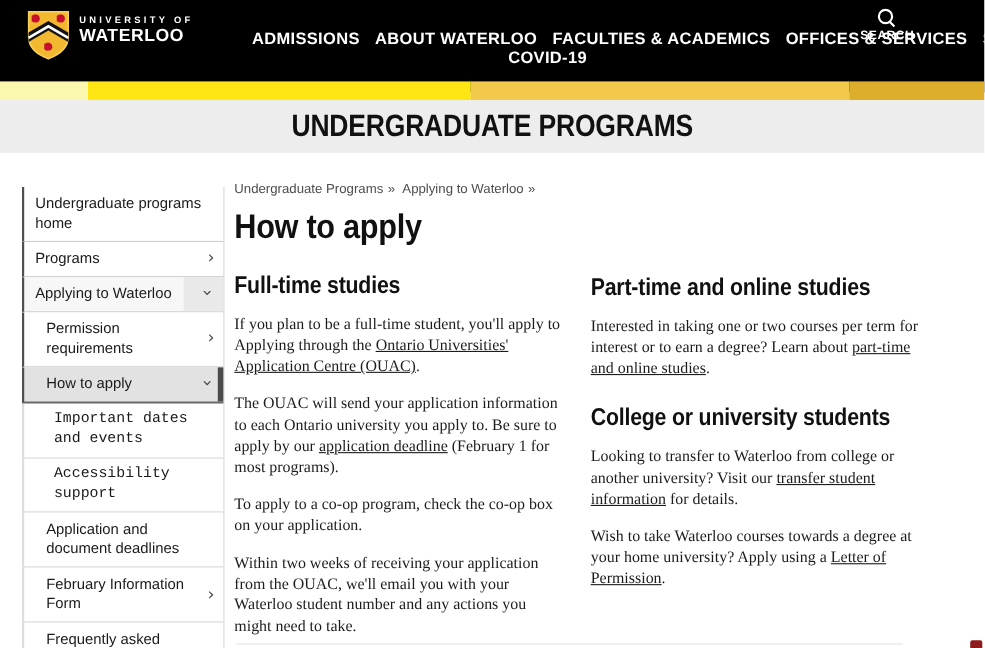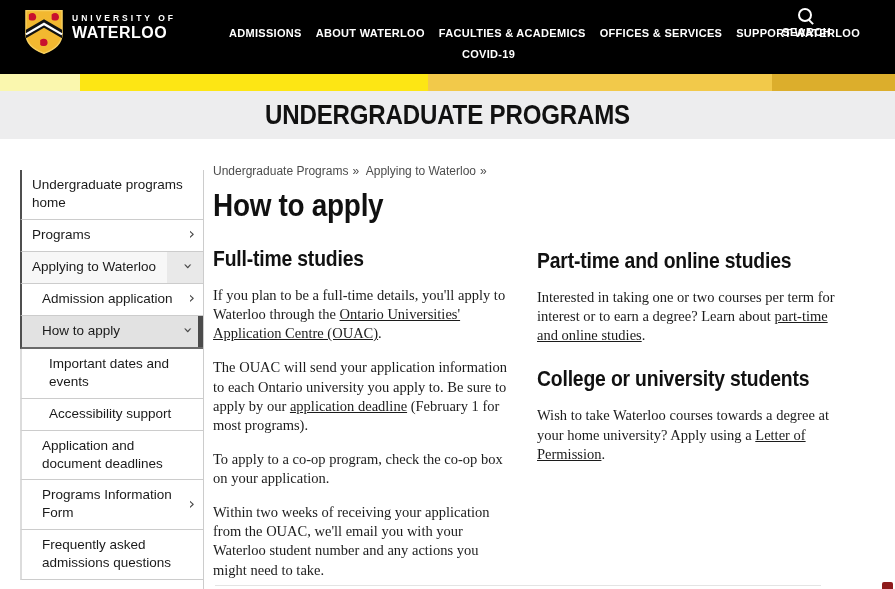--- a/index.html
+++ b/index.html
@@ -8,21 +8,21 @@
     background:#fff;font-family:"Liberation Sans",sans-serif;color:#1c1c1c;
   }
   
   .topbar{position:absolute;left:0;top:0;width:895px;height:84px;background:#000;}
   .logo{position:absolute;left:25px;top:9px;display:flex;align-items:flex-start;gap:9px;cursor:pointer;}
   .logo-text{padding-top:4px;color:#fff;}
   .logo-line1{font-size:8.5px;letter-spacing:3px;font-weight:bold;margin-bottom:2px;}
   .logo-line2{font-size:16px;font-weight:bold;letter-spacing:.5px;line-height:1;}
   .mainnav{position:absolute;left:229px;top:27px;display:flex;gap:14px;}
   .mainnav a, .nav-covid a{
-    color:#fff;text-decoration:none;font-size:11px;font-weight:bold;letter-spacing:.3px;white-space:nowrap;
+    color:#fff;text-decoration:none;font-size:15px;font-weight:bold;letter-spacing:.3px;white-space:nowrap;
   }
   .nav-covid{position:absolute;left:462px;top:44px;}
   .searchbox{position:absolute;left:779px;top:8px;width:52px;text-align:right;cursor:pointer;}
   .glass{width:10px;height:10px;border:2px solid #fff;border-radius:50%;margin:0 auto;position:relative;}
   .glass::after{content:"";position:absolute;width:2px;height:6px;background:#fff;left:10px;top:9px;transform:rotate(-45deg);}
   .search-label{color:#fff;font-size:11px;font-weight:bold;letter-spacing:.4px;margin-top:4px;}
   
   .ribbon{position:absolute;left:0;top:74px;width:895px;height:17px;display:flex;}
   .ribbon .seg1{width:80px;background:#faf7ae;}
   .ribbon .seg2{width:348px;background:#fde614;}
@@ -36,21 +36,21 @@
   }
   
   .sidebar{position:absolute;left:20px;top:170px;width:184px;border-right:1px solid #ccc;height:419px;box-sizing:border-box;}
   .si{
     position:relative;box-sizing:border-box;padding:6px 14px 7px 10px;
     font-size:13.5px;line-height:1.33;color:#1a1a1a;border-bottom:1px solid #ccc;
     border-left:2px solid #dcdcdc;cursor:pointer;background:#fff;
   }
   .si.trail{border-left-color:#4f4f4f;}
   .si.lv2{padding-left:20px;}
-  .si.lv3{padding-left:27px;}
+  .si.lv3{padding-left:27px;font-family:Liberation Mono, monospace;}
   .si.expanded{background:#f7f7f7;}
   .si.active{background:#e2e2e2;border-bottom:2px solid #6a6a6a;}
   .si.active::after{content:"";position:absolute;right:0;top:0;bottom:0;width:5px;background:#4b4b4b;}
   .chev{
     position:absolute;right:8px;top:50%;font-size:16px;color:#4a4a4a;
     font-family:"DejaVu Sans",sans-serif;transform:translateY(-55%);line-height:1;
   }
   .chev.down{transform:translateY(-55%) rotate(90deg);}
   .chev-cell{position:absolute;right:0;top:0;bottom:0;width:36px;background:#e9e9e9;}
   .chev-cell .chev{right:12px;}
@@ -136,64 +136,65 @@
     <span>Programs</span>
     <span class="chev">›</span>
   </div>
   <div class="si lv1 trail expanded">
     <span>Applying to Waterloo</span>
     <span class="chev-cell">
         <span class="chev down">›</span>
       </span>
   </div>
   <div class="si lv2 trail">
-    <span>Admission application</span>
+    <span>Permission requirements</span>
     <span class="chev">›</span>
   </div>
   <div class="si lv2 trail active">
     <span>How to apply</span>
     <span class="chev down">›</span>
   </div>
   <div class="si lv3">
     <span>Important dates and events</span>
   </div>
   <div class="si lv3">
     <span>Accessibility support</span>
   </div>
   <div class="si lv2">
     <span>Application and document deadlines</span>
   </div>
   <div class="si lv2">
-    <span>Programs Information Form</span>
+    <span>February Information Form</span>
     <span class="chev">›</span>
   </div>
   <div class="si lv2">
     <span>Frequently asked admissions questions</span>
   </div>
 </nav>
 
 <main class="main">
   <div class="breadcrumb">
     <a href="#">Undergraduate Programs</a><span class="crumb-sep">»</span>
     <a href="#">Applying to Waterloo</a><span class="crumb-sep">»</span>
   </div>
 
   <h1 class="page-title">How to apply</h1>
 
   <div class="cols">
     <div class="col-left">
       <h2 class="sec">Full-time studies</h2>
-      <p class="body"><span>If you plan to be a full-time details, you'll apply to Waterloo through the </span><a href="#" class="body-link">Ontario Universities' Application Centre (OUAC)</a><span>.</span></p>
+      <p class="body"><span>If you plan to be a full-time student, you'll apply to Applying through the </span><a href="#" class="body-link">Ontario Universities' Application Centre (OUAC)</a><span>.</span></p>
       <p class="body"><span>The OUAC will send your application information to each Ontario university you apply to. Be sure to apply by our </span><a href="#" class="body-link">application deadline</a><span> (February 1 for most programs).</span></p>
       <p class="body"><span>To apply to a co-op program, check the co-op box on your application.</span></p>
       <p class="body"><span>Within two weeks of receiving your application from the OUAC, we'll email you with your Waterloo student number and any actions you might need to take.</span></p>
     </div>
     <div class="col-right">
       <h2 class="sec">Part-time and online studies</h2>
       <p class="body"><span>Interested in taking one or two courses per term for interest or to earn a degree? Learn about </span><a href="#" class="body-link">part-time and online studies</a><span>.</span></p>
       <h2 class="sec">College or university students</h2>
+      <p class="body"><span>Looking to transfer to Waterloo from college or another university? Visit our </span><a href="#" class="body-link">transfer student information</a><span> for details.</span></p>
       <p class="body"><span>Wish to take Waterloo courses towards a degree at your home university? Apply using a </span><a href="#" class="body-link">Letter of Permission</a><span>.</span></p>
     </div>
   </div>
 </main>
 
 <div class="bottom-rule"></div>
 <div class="corner-red"></div>
 
 </body></html>

